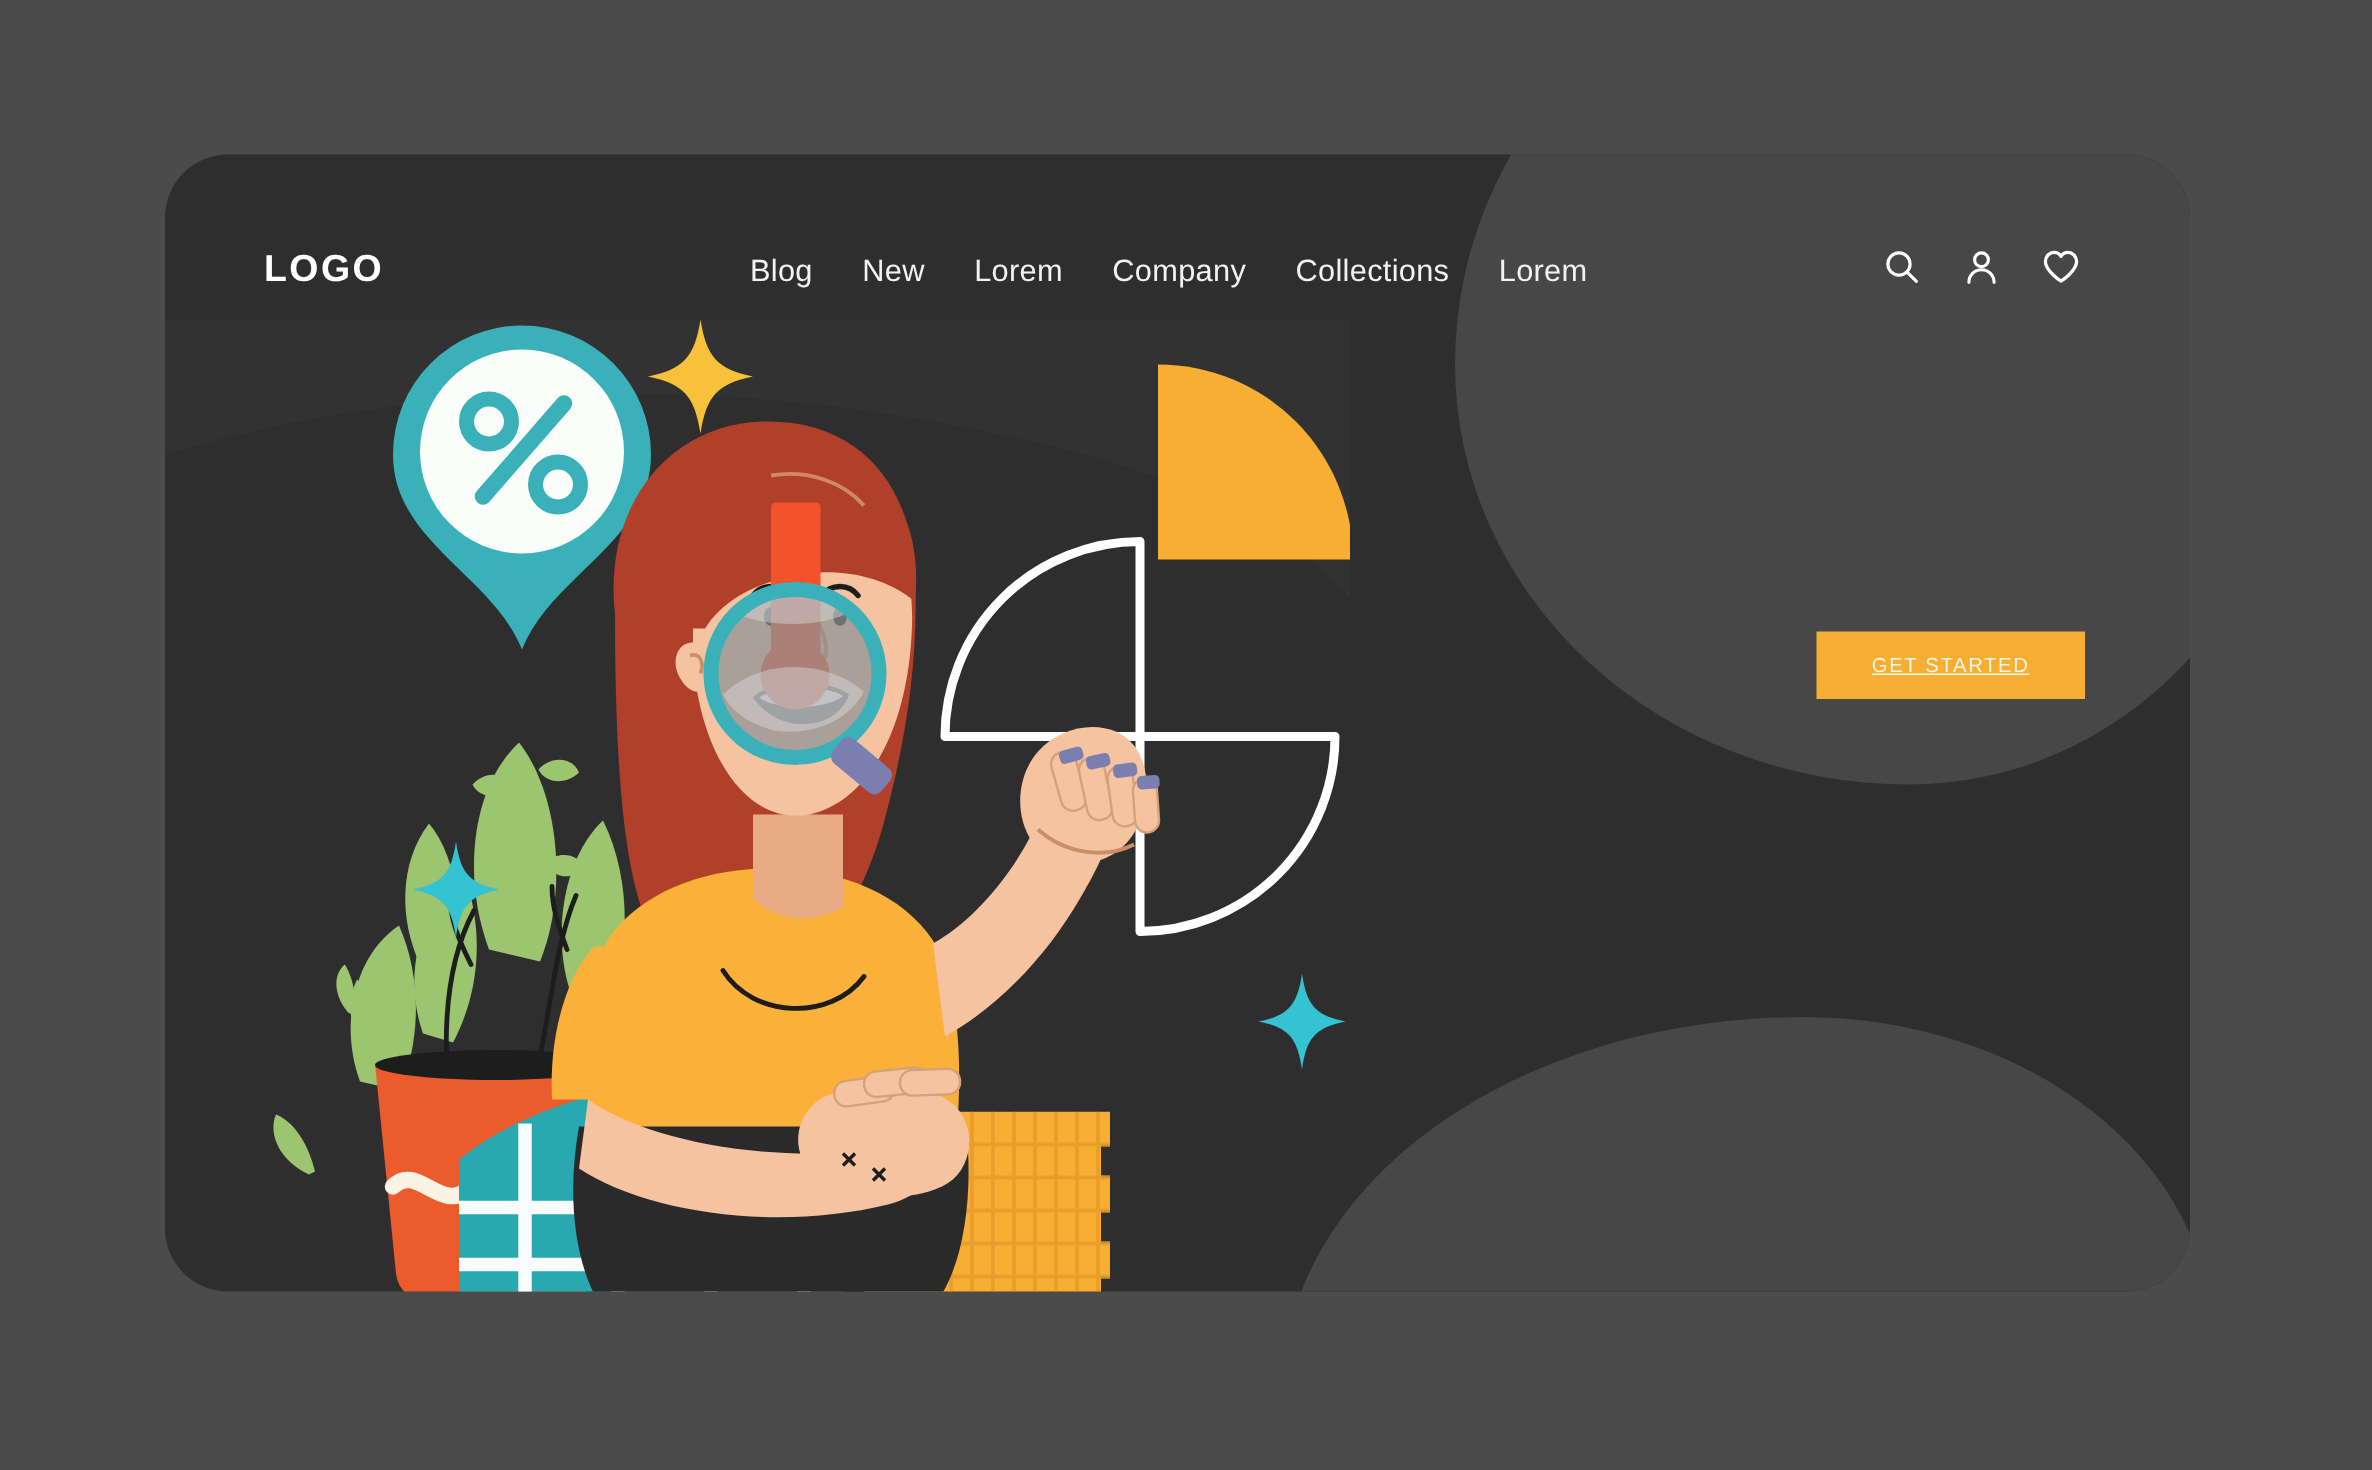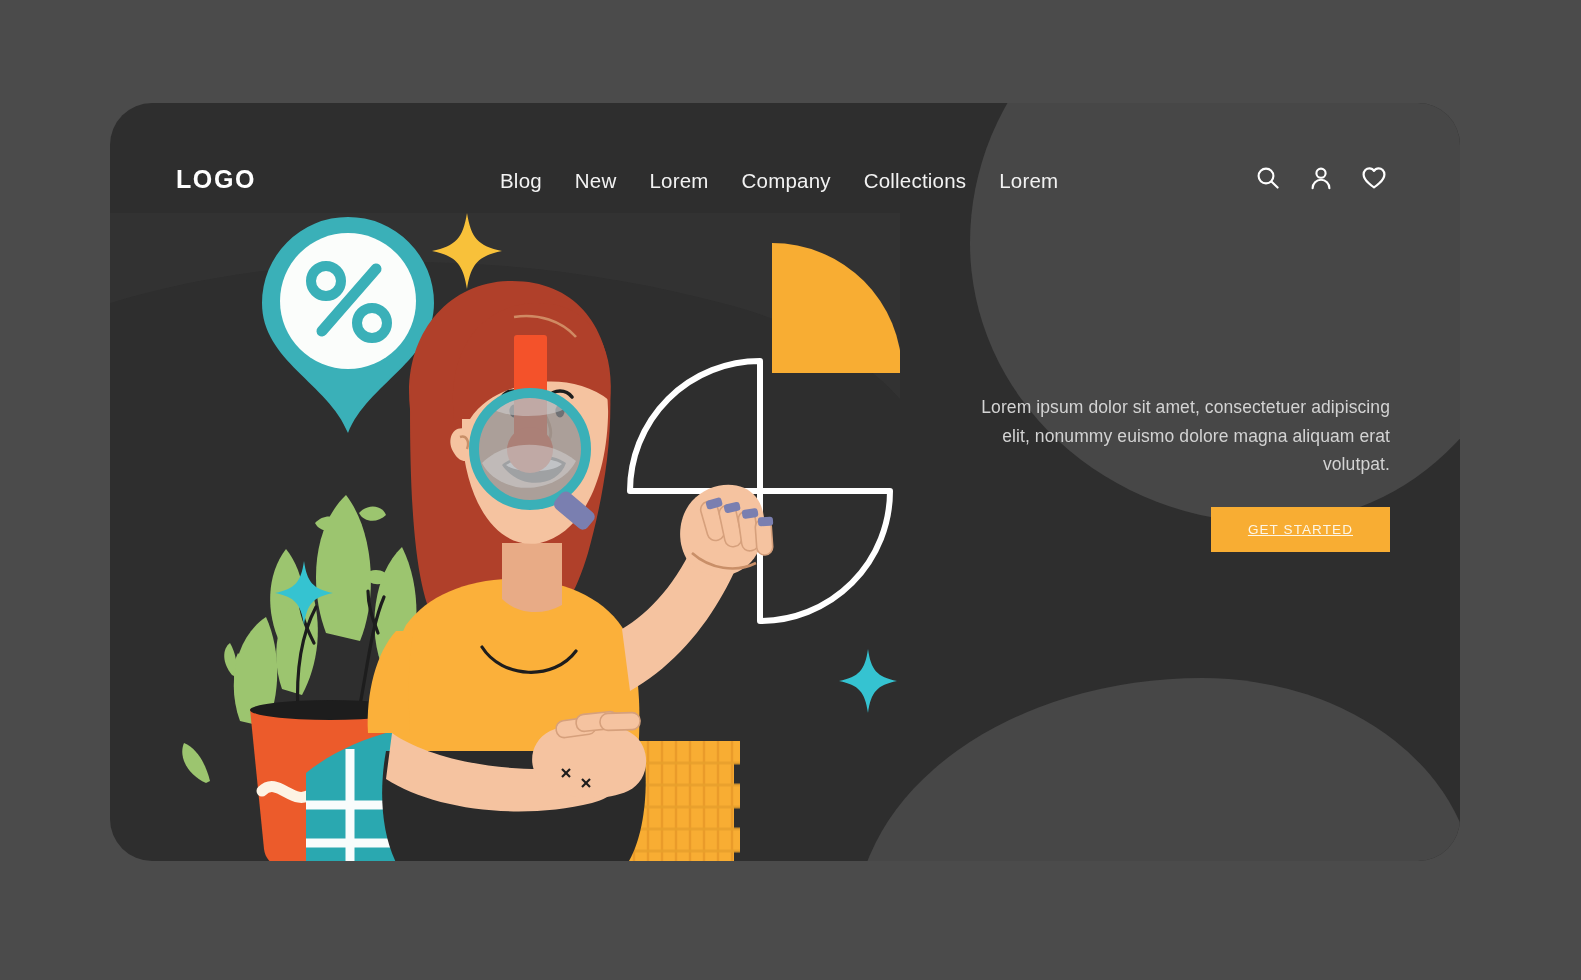--- a/index.html
+++ b/index.html
@@ -181,21 +181,20 @@
           <circle cx="13" cy="8.2" r="4.6" fill="none" stroke="#ffffff" stroke-width="2.1"></circle>
           <path d="M4.6 23.2 a8.4 8.4 0 0 1 16.8 0" fill="none" stroke="#ffffff" stroke-width="2.1" stroke-linecap="round"></path>
         </svg>
         <svg class="navicon" viewBox="0 0 26 26">
           <path d="M13 22.4 C13 22.4 2.6 15.8 2.6 9.4 C2.6 5.8 5.3 3.3 8.4 3.3 C10.6 3.3 12.2 4.5 13 5.9 C13.8 4.5 15.4 3.3 17.6 3.3 C20.7 3.3 23.4 5.8 23.4 9.4 C23.4 15.8 13 22.4 13 22.4 Z" fill="none" stroke="#ffffff" stroke-width="2.2" stroke-linejoin="round"></path>
         </svg>
       </div>
     </div>
 
     <div id="hero">
-      <p id="hero-desc">Lorem ipsum dolor sit amet, consectetuer adipiscing elit, nonummy euismo dolore magna aliquam erat volutpat.</p>
       <button id="cta-button">GET STARTED</button>
     </div>
 
     <svg id="illustration" viewBox="0 0 790 680">
 
       <defs>
         <clipPath id="clipLens">
           <circle cx="420" cy="236" r="56"></circle>
         </clipPath>
         <clipPath id="clipCoins">

